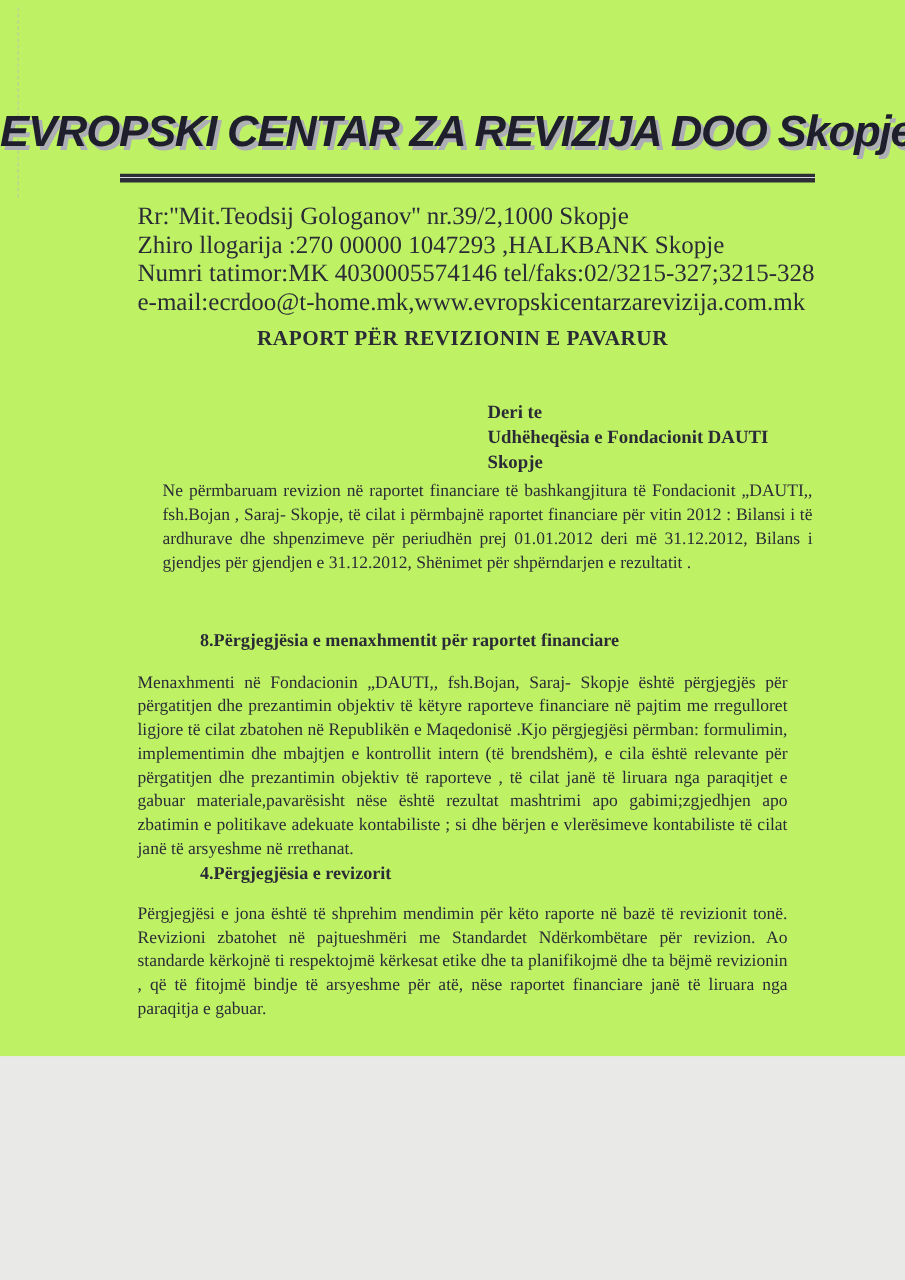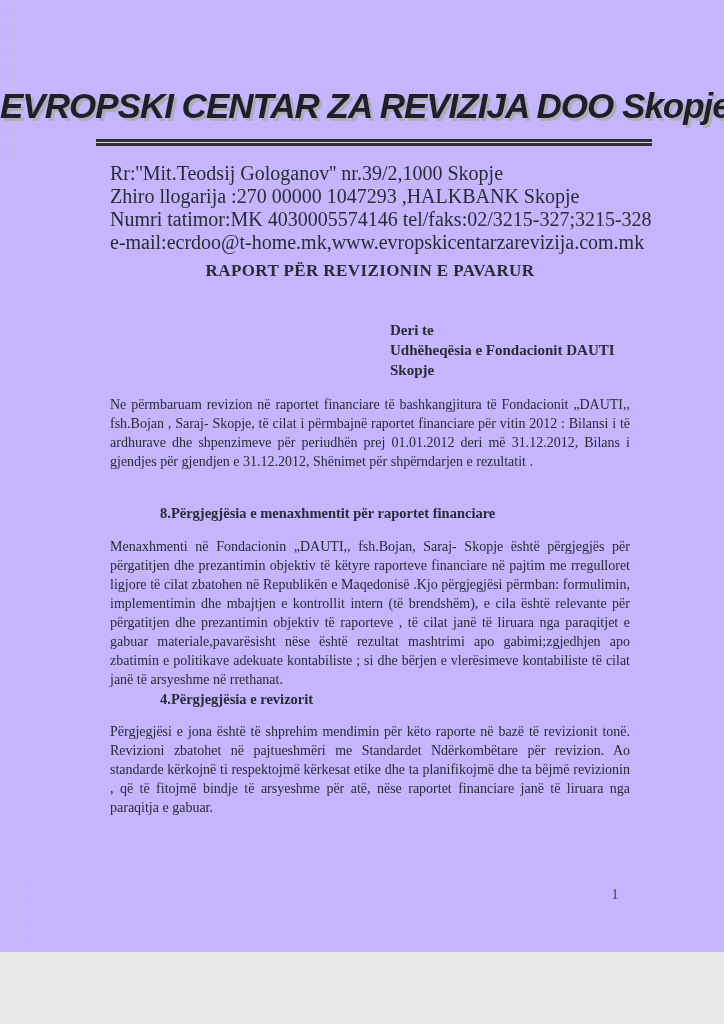--- a/index.html
+++ b/index.html
@@ -3,23 +3,23 @@
 <meta charset="utf-8">
 <style>
   html, body {
     margin: 0;
     padding: 0;
     background: #e9e9e7;
   }
   .page {
     position: relative;
     width: 724px;
-    height: 952px;
+    height: 845px;
     margin: 0 auto;
-    background: #c4b5fd;
+    background: #bef264;
     overflow: hidden;
     font-family: "Liberation Serif", serif;
     color: #2b2b36;
   }
   
   .scan-artifact {
     position: absolute;
     width: 0;
     border-left: 1px dashed #b9b9b4;
     opacity: 0.65;
@@ -80,21 +80,21 @@
     line-height: 20px;
   }
   .body-para {
     position: absolute;
     left: 110px;
     width: 520px;
     font-size: 14px;
     line-height: 19px;
     text-align: justify;
   }
-  .para-intro { top: 395px; }
+  .para-intro { top: 384px; margin-left: 20px; }
   .para-s1 { top: 537px; }
   .para-s2 { top: 722px; font-family: Liberation Serif, serif; }
   .section-heading {
     position: absolute;
     left: 160px;
     font-weight: bold;
     font-size: 14.5px;
   }
   .heading-1 { top: 505px; }
   .heading-2 { top: 691px; }

